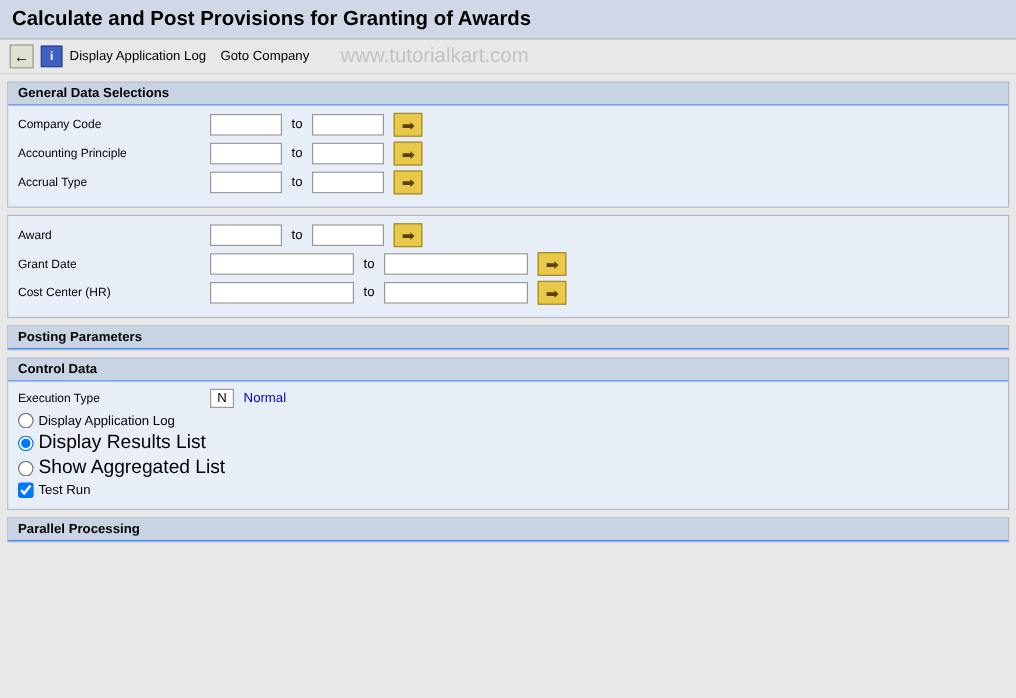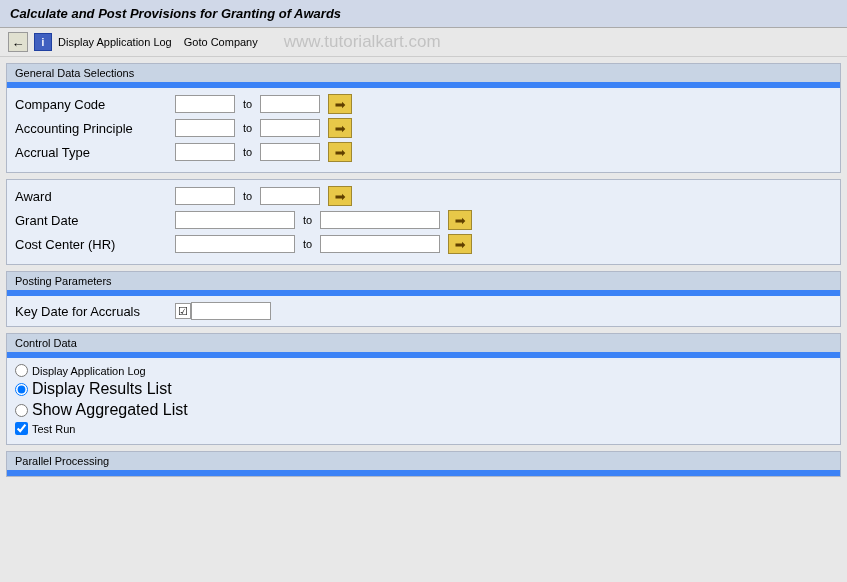--- a/index.html
+++ b/index.html
@@ -7,22 +7,21 @@
       font-family: Arial, sans-serif;
       font-size: 11px;
       background-color: #e8e8e8;
       color: #000;
     }
     .title-bar {
       background-color: #d0d8e8;
       padding: 6px 10px;
       border-bottom: 1px solid #aaa;
       font-weight: bold;
-      font-style: italic;
-      font-size: 13px;
+      font-size: 17px;
     }
     .toolbar {
       background-color: #e8e8e8;
       padding: 4px 8px;
       display: flex;
       align-items: center;
       gap: 6px;
       border-bottom: 1px solid #ccc;
     }
     .toolbar-btn {
@@ -39,36 +38,36 @@
       background: #e8e8e8;
     }
     .section {
       border: 1px solid #b0b8c8;
       background: #d8e0ec;
       margin-bottom: 6px;
     }
     .section-header {
       background: #c8d4e4;
       padding: 3px 8px;
-      font-weight: normal;
-      font-size: 11px;
-      border-bottom: 6px solid #3b82f6;
+      font-weight: bold;
+      font-size: 11px;
+      border-bottom: 1px solid #3b82f6;
     }
     .section-body {
       padding: 6px 8px;
       background: #e8eef8;
     }
     .form-row {
       display: flex;
       align-items: center;
       margin-bottom: 4px;
     }
     .form-label {
       width: 160px;
-      font-size: 13px;
+      font-size: 10px;
       color: #000;
     }
     .form-input {
       width: 60px;
       height: 18px;
       border: 1px solid #999;
       background: #fff;
       font-size: 11px;
       padding: 1px 2px;
     }
@@ -211,36 +210,32 @@
         <input class="form-input-wide" type="text" value="" style="">
         <div class="arrow-btn">➡</div>
       </div>
     </div>
   </div>
 
   <div class="section">
     <div class="section-header">
       <span>Posting Parameters</span>
     </div>
+  </div>
+
+  <div class="section">
+    <div class="section-header">
+      <span>Control Data</span>
+    </div>
     <div class="section-body">
-      <div class="key-date-row">
-        <span class="form-label">Key Date for Accruals</span>
-        <div style="display:flex;align-items:center;">
-          <div style="width:16px;height:16px;border:1px solid #999;background:#fff;display:flex;align-items:center;justify-content:center;font-size:11px;cursor:pointer;">☑</div>
-          <input class="form-input" type="text" value="" style="margin-left: 0px; width: 80px;">
-        </div>
-      </div>
-    </div>
-  </div>
-
-  <div class="section">
-    <div class="section-header">
-      <span>Control Data</span>
-    </div>
-    <div class="section-body">
+      <div class="control-row">
+        <span class="form-label">Execution Type</span>
+        <span style="font-size:11px;background:#fff;border:1px solid #999;padding:1px 4px;width:20px;display:inline-block;text-align:center;">N</span>
+        <span style="font-size:11px;margin-left:8px;color:#0000cc;">Normal</span>
+      </div>
       <div class="radio-item">
         <input type="radio" name="control_option" style="margin-right: 4px;">
         <span style="font-size:11px;">Display Application Log</span>
       </div>
       <div class="radio-item">
         <input type="radio" name="control_option" checked="" style="margin-right: 4px;">
         <span style="font-size:16px;">Display Results List</span>
       </div>
       <div class="radio-item">
         <input type="radio" name="control_option" style="margin-right: 4px;">

